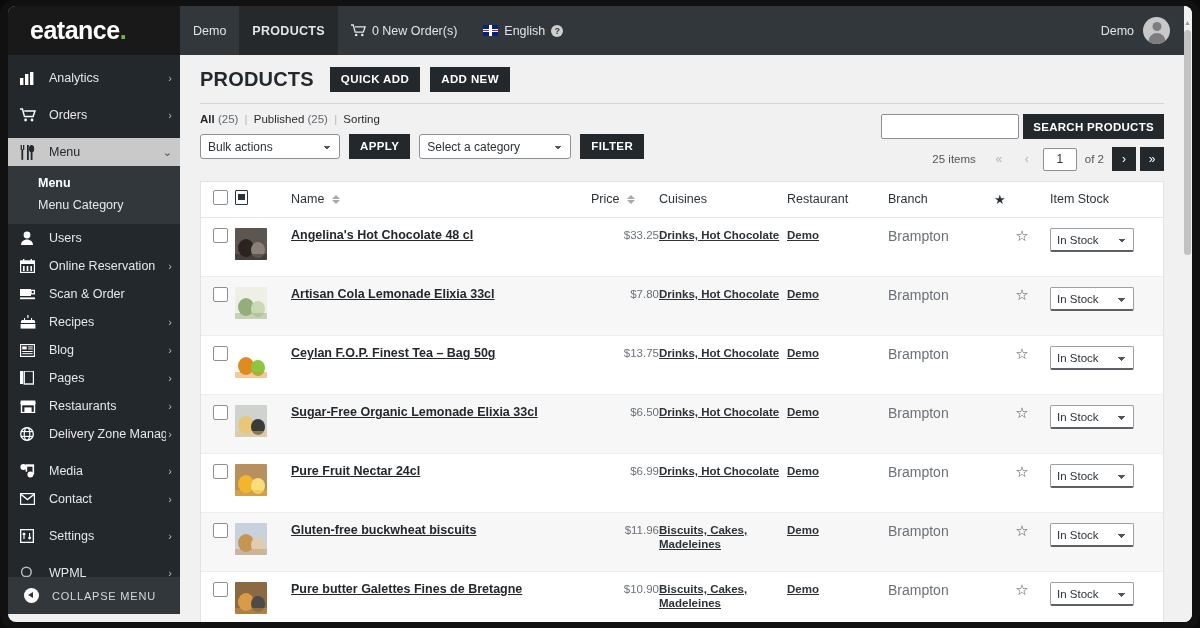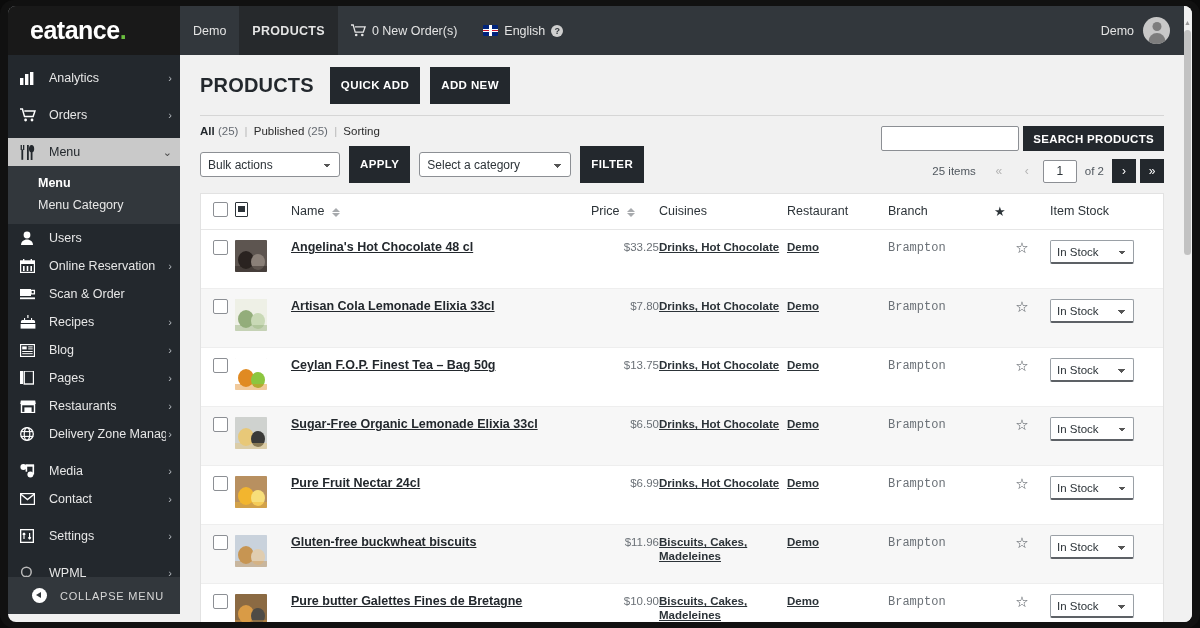--- a/index.html
+++ b/index.html
@@ -128,21 +128,21 @@
   .submenu { background: #32373c; padding: 6px 0 8px 0; }
   .sub-item {
     padding: 4px 12px 4px 30px; font-size: 12.5px; color: #e7e7e7;
     cursor: pointer;
   }
   .sub-item.current { font-weight: 700; color: #ffffff; }
   #collapse-menu {
     position: absolute; left: 0; bottom: 0;
     width: 172px; height: 37px;
     background: #32373c;
-    display: flex; align-items: center; padding-left: 24px;
+    display: flex; align-items: center; padding-left: 16px;
     color: #d8d8d8; font-size: 11px; letter-spacing: 0.8px;
     cursor: pointer;
   }
   #collapse-menu .cico {
     width: 15px; height: 15px; border-radius: 50%; background: #fff;
     margin-right: 13px; position: relative; flex:0 0 15px;
   }
   #collapse-menu .cico::after {
     content:""; position:absolute; left:4px; top:4px;
     border-top:3.5px solid transparent; border-bottom:3.5px solid transparent;
@@ -160,21 +160,21 @@
     padding: 12px 20px 0 20px;
     display: flex; align-items: center; gap: 10px;
   }
   #page-title {
     font-size: 20px; font-weight: 700; color: #23282d;
     letter-spacing: 0.2px; margin-right: 6px;
   }
   .dark-btn {
     background: #23282d; color: #ffffff;
     font-size: 11.5px; font-weight: 700; letter-spacing: 0.4px;
-    padding: 12px 11px; border: none; cursor: pointer;
+    padding: 6px 11px; border: none; cursor: pointer;
     line-height: 1.15;
   }
   #head-rule {
     margin: 11px 20px 0 20px; height: 1px; background: #d6d6d6;
   }
   #filters-row {
     margin: 9px 20px 0 20px;
     display: flex; align-items: flex-start; justify-content: space-between;
   }
   #subsubsub {
@@ -283,21 +283,21 @@
     background: #e8e8e8; border-radius: 1px; overflow: hidden;
   }
   a.prod-link {
     color: #23282d; font-size: 12.5px; font-weight: 700;
     text-decoration: underline; cursor: pointer;
   }
   a.cuis-link, a.rest-link {
     color: #2c3338; font-size: 11.5px; text-decoration: underline;
     font-weight: 700; cursor: pointer; display: inline;
   }
-  .branch-txt { font-size: 12px; color: #6b7177; font-family: Liberation Mono, monospace; }
+  .branch-txt { font-size: 14px; color: #6b7177; }
   .price-txt { font-size: 11.5px; color: #6b7177; }
   .star {
     font-size: 15px; color: #4a5057; cursor: pointer; line-height: 1;
   }
   select.stock-select {
     width: 84px; height: 24px; font-size: 11.5px;
     border: 1px solid #9aa0a6; border-bottom: 2px solid #5d6166;
     background: #fff; border-radius: 2px; color: #2c3338;
     padding: 0 18px 0 6px;
     font-family: "Liberation Sans", sans-serif;

